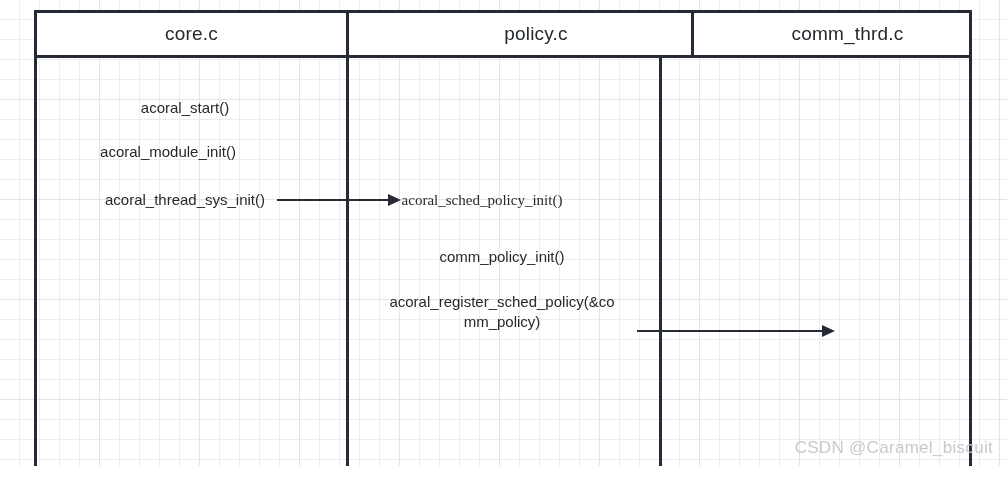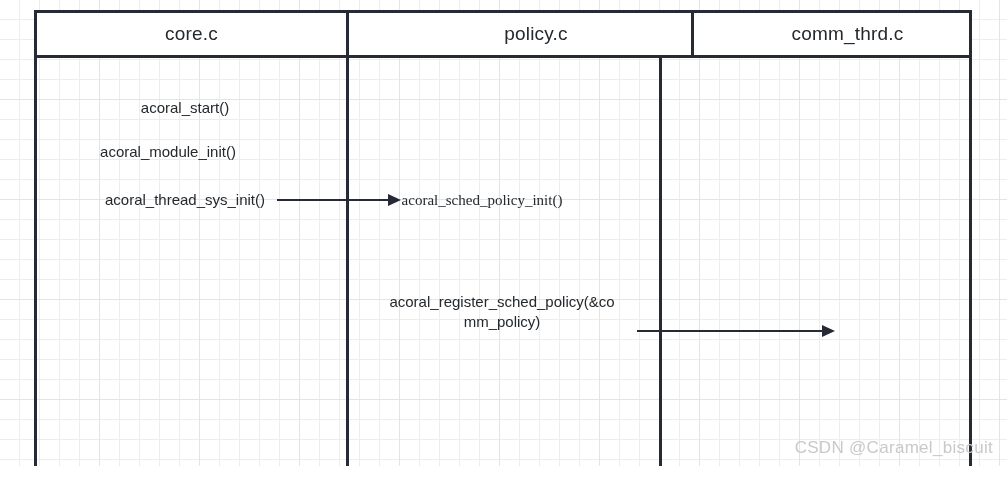--- a/index.html
+++ b/index.html
@@ -150,20 +150,21 @@
   <div class="lane-divider" id="lane-divider-2"></div>
 
   <div class="msg-label" style="left:185px; top:108px; width:240px;">acoral_start()</div>
 
   <div class="msg-label" style="left:168px; top:152px; width:260px;">acoral_module_init()</div>
 
   <div class="msg-label" style="left:185px; top:200px; width:290px;">acoral_thread_sys_init()</div>
 
   <div class="msg-label" style="left:482px; top:200px; width:300px;font-family:Liberation Serif, serif;">acoral_sched_policy_init()</div>
 
+  <div class="msg-label" style="left:502px; top:257px; width:280px;">comm_policy_init()</div>
 
   <div class="msg-label" style="left:502px; top:312px; width:280px;">acoral_register_sched_policy(&amp;co
 mm_policy)</div>
 
   <div class="arrow" style="left:277px; top:200px; width:124px;">
     <div class="arrow-line" style="width:111px;"></div>
     <div class="arrow-head"></div>
   </div>
 
   <div class="arrow" style="left:637px; top:331px; width:198px;">

